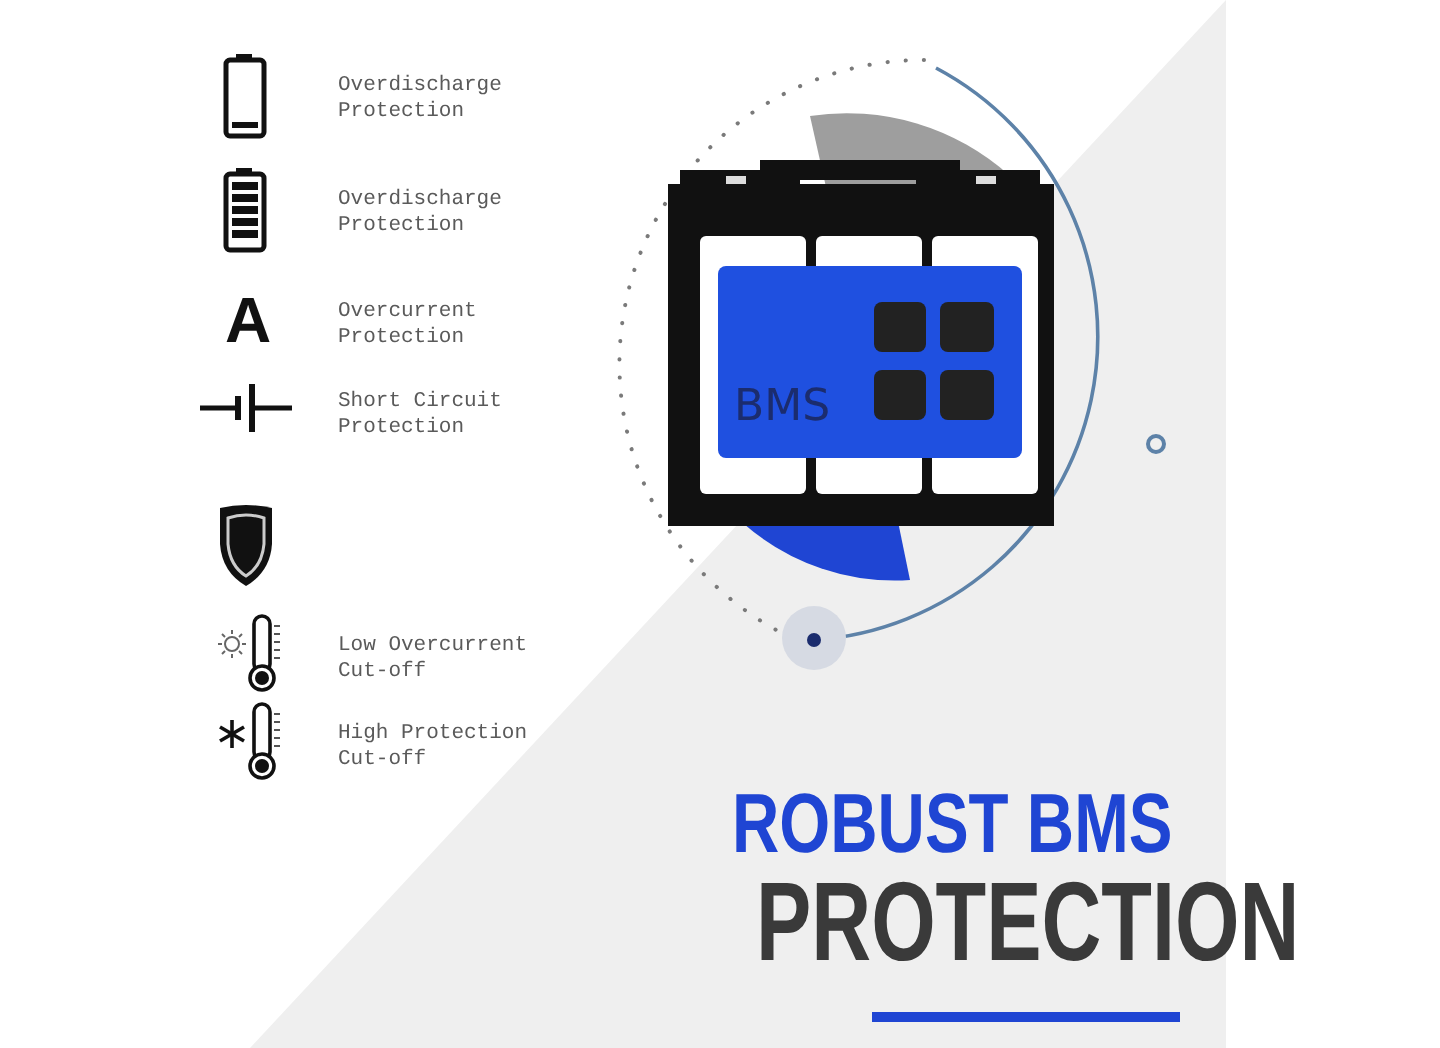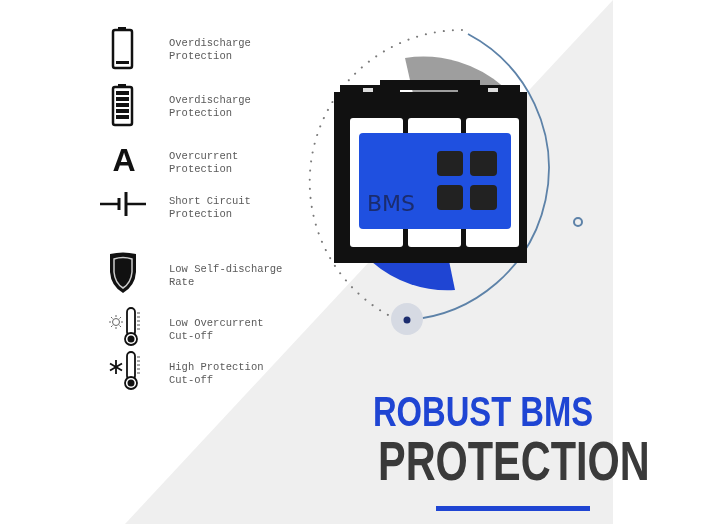--- a/index.html
+++ b/index.html
@@ -2,21 +2,21 @@
 <html><head>
 <meta charset="utf-8">
 <style>
   html, body { margin: 0; padding: 0; }
   body { width: 720px; height: 524px; position: relative; overflow: hidden; background: #ffffff; font-family: "Liberation Sans", sans-serif; }
   .bg-svg { position: absolute; left: 0; top: 0; width: 720px; height: 524px; }
   .feature-list { position: absolute; left: 96px; top: 24px; width: 190px; }
   .feature { position: absolute; left: 0; width: 190px; height: 46px; }
   .feature .icon { position: absolute; left: 0; top: 0; width: 56px; height: 46px; }
   .feature .label { position: absolute; left: 73px; top: 13px; font-size: 10.5px; line-height: 13px; color: #5a5a5a; white-space: pre-line; font-family: Liberation Mono, monospace; }
-  .headline { position: absolute; left: 300px; top: 390px; width: 300px; text-align: center; }
+  .headline { position: absolute; left: 300px; top: 390px; width: 300px; text-align: left; }
   .headline .line1 { font-family: "Liberation Sans", sans-serif; font-weight: bold; font-size: 42px; color: #1f45d3; letter-spacing: 0px; line-height: 44px; transform: scaleX(0.78); transform-origin: right; display:block; }
   .headline .line2 { font-family: "Liberation Sans", sans-serif; font-weight: bold; font-size: 56px; color: #3a3a3a; line-height: 58px; transform: scaleX(0.74); transform-origin: right; display:block; margin-top: -2px; }
   .underline { position: absolute; left: 436px; top: 506px; width: 154px; height: 5px; background: #1f45d3; }
   .bms-text { position: absolute; left: 367px; top: 170px; font-size: 22px; color: #1b2c6e; font-family: "DejaVu Sans", sans-serif; margin-top: 21px; }
 </style>
 </head>
 <body>
 
 <svg class="bg-svg" viewBox="0 0 720 524">
 
@@ -99,22 +99,20 @@
     </svg>
     <span class="label">Short Circuit
 Protection</span>
   </div>
 
   <div class="feature" style="top:226px">
     <svg class="icon" viewBox="0 0 56 46">
       <path d="M14,4 Q27,1 40,4 L40,22 Q39,36 27,43 Q15,36 14,22 Z" fill="#111"></path>
       <path d="M18,9 Q27,6 36,9 L36,22 Q35,33 27,38 Q19,33 18,22 Z" fill="none" stroke="#ccc" stroke-width="1.5"></path>
     </svg>
-    <span class="label">Low Self-discharge
-Rate</span>
   </div>
 
   <div class="feature" style="top:280px">
     <svg class="icon" viewBox="0 0 56 46">
       <circle cx="20" cy="18" r="3.5" fill="none" stroke="#666" stroke-width="1"></circle>
       <g stroke="#666" stroke-width="1">
         <line x1="20" y1="11" x2="20" y2="13"></line>
           <line x1="20" y1="23" x2="20" y2="25"></line>
         <line x1="13" y1="18" x2="15" y2="18"></line>
           <line x1="25" y1="18" x2="27" y2="18"></line>

